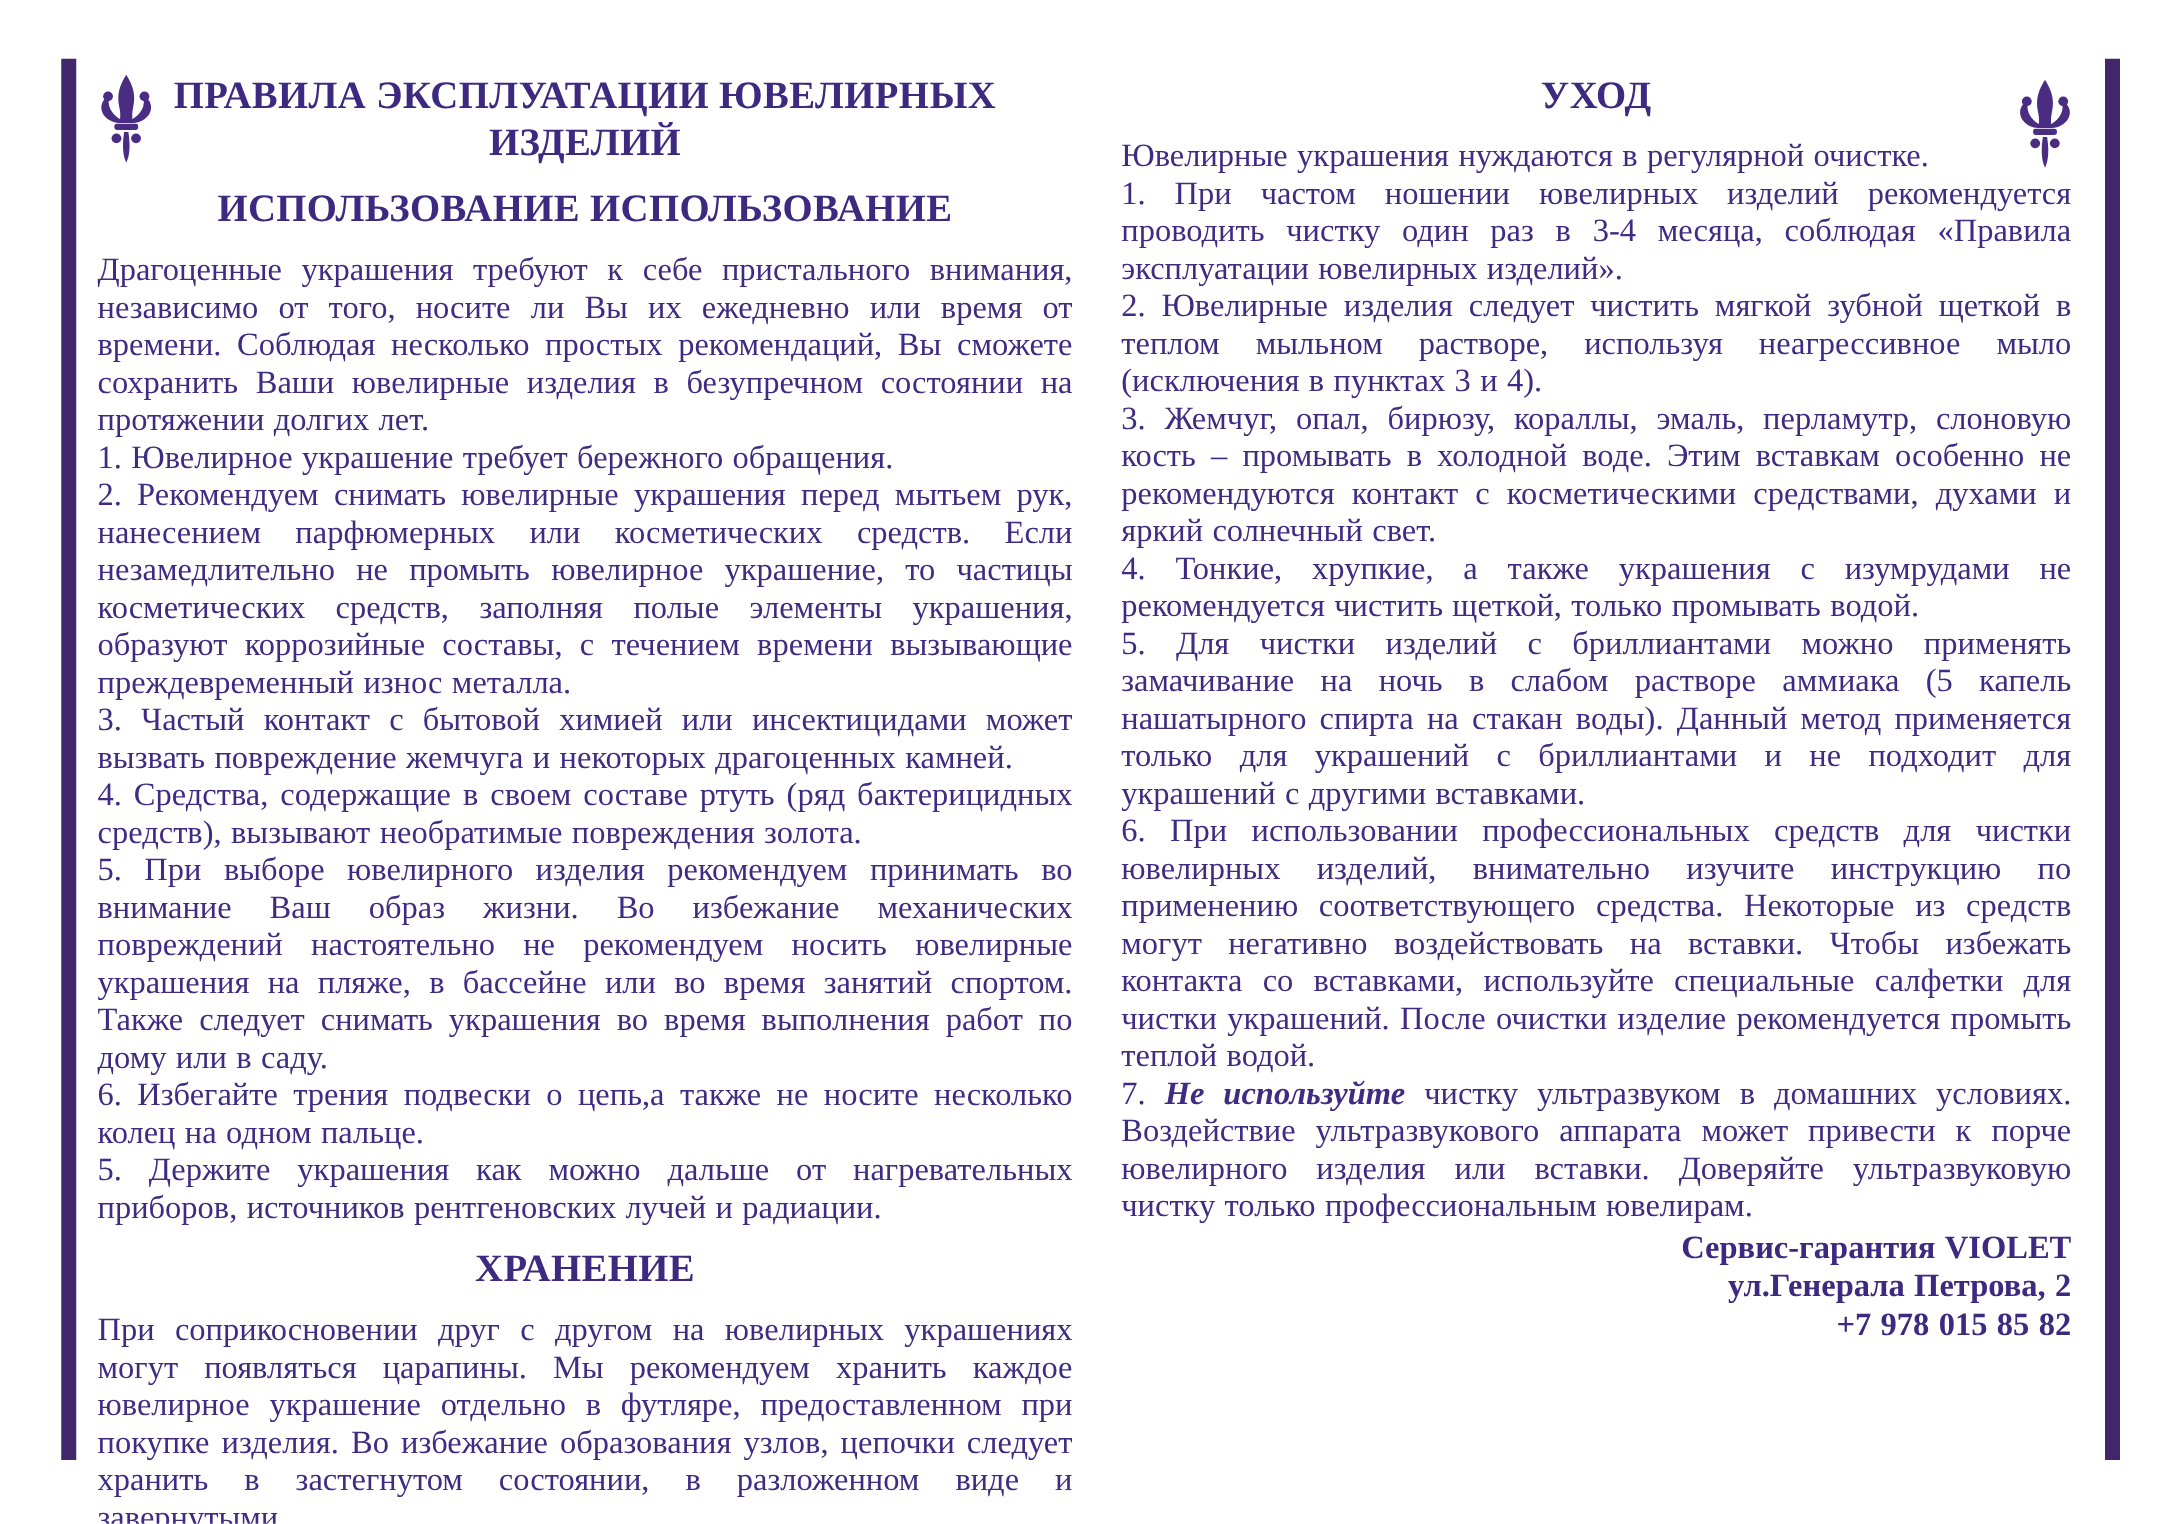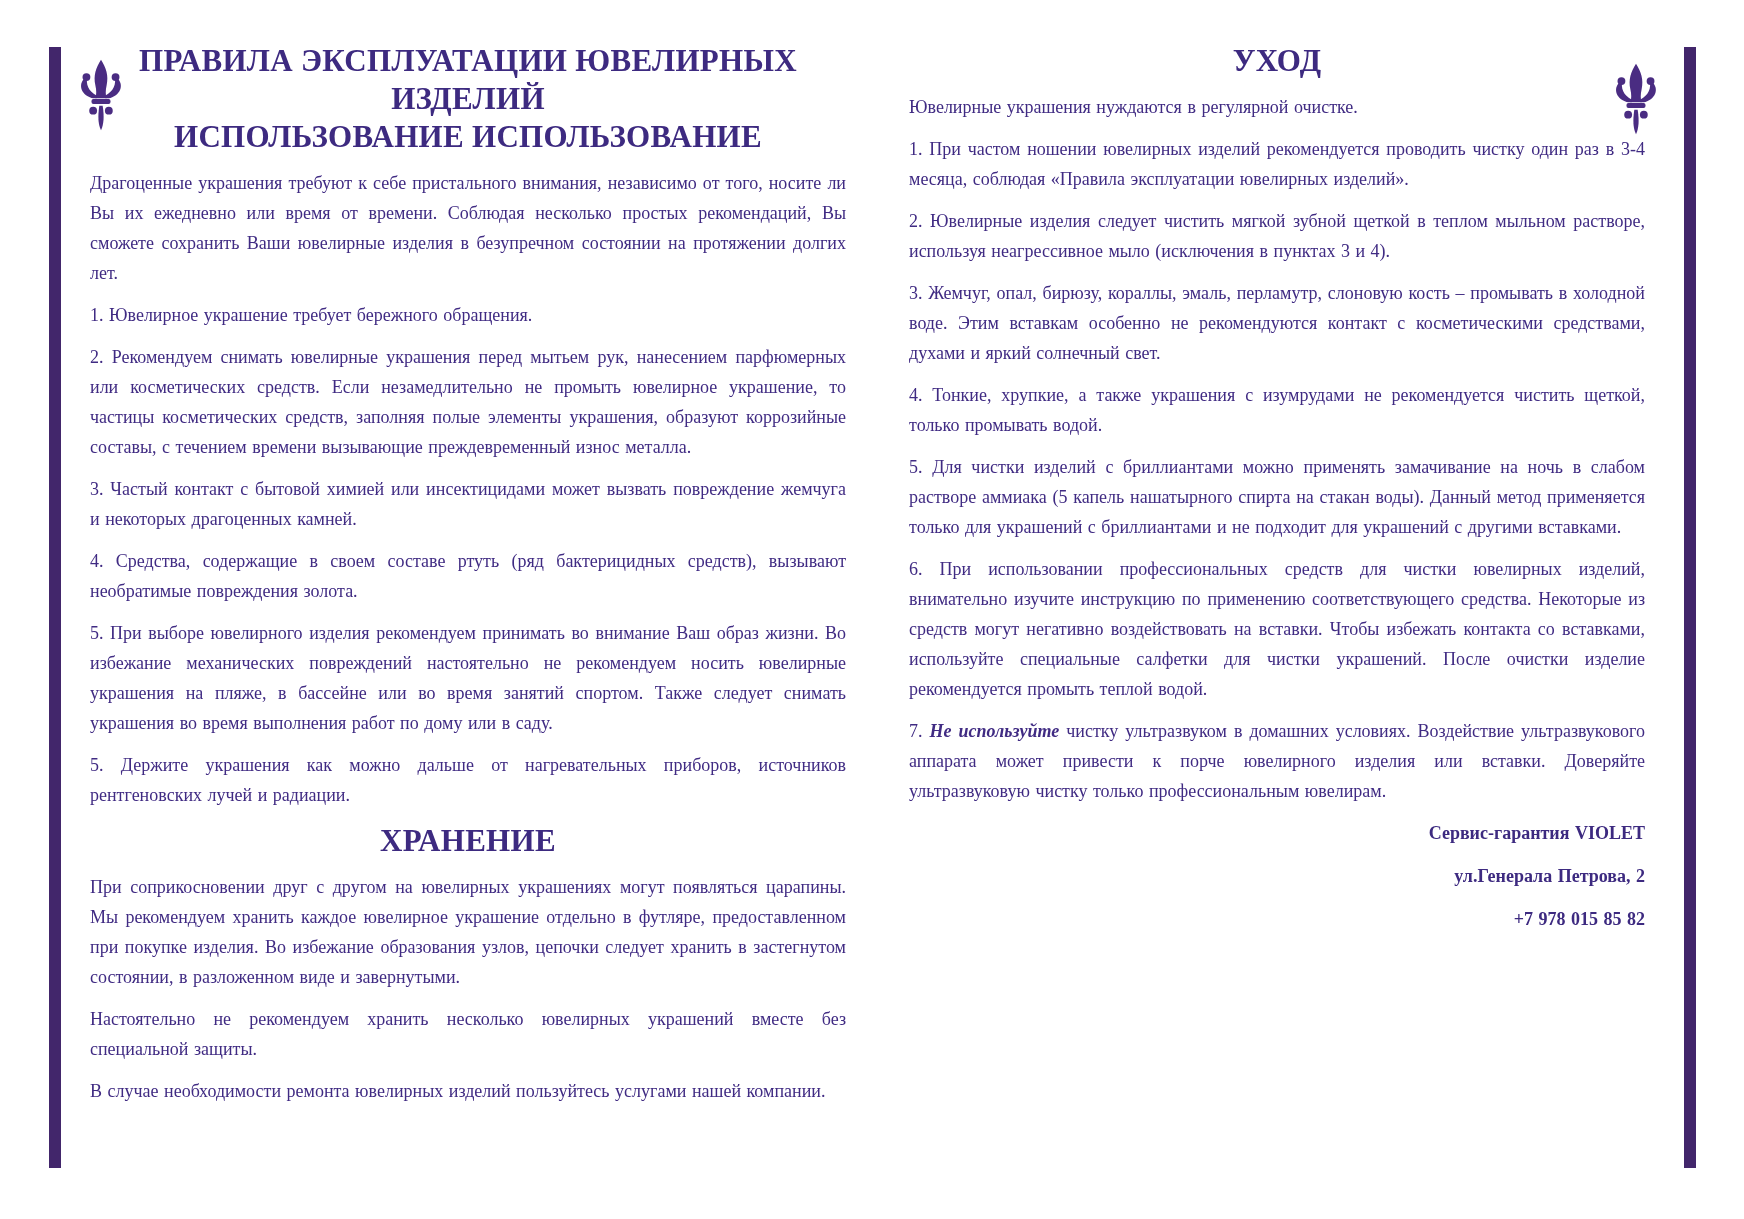--- a/index.html
+++ b/index.html
@@ -14,25 +14,25 @@
   .vbar.left{left:49px;}
   .vbar.right{left:1684px;}
   .fleur{position:absolute;width:56px;height:98px;color:#4a2c82;}
   .fleur.left{left:73px;top:46px;}
   .fleur.right{left:1608px;top:50px;}
   .fleur svg{width:100%;height:100%;display:block;}
   .col{position:absolute;top:42px;}
   .col-left{left:78px;width:780px;}
   .col-right{left:897px;width:760px;}
   h1,h2,h3{
-    margin:0;padding:0;font-size:31px;line-height:38px;font-weight:bold;
+    margin:15px;padding:0;font-size:31px;line-height:38px;font-weight:bold;
     text-align:center;color:#3d2a80;letter-spacing:0.3px;
   }
   p{
-    margin:12px;padding:0;font-size:18px;line-height:30px;
+    margin:0;padding:0;font-size:26px;line-height:30px;
     text-align:justify;text-align-last:left;
   }
   .col-left p, .col-right p{word-spacing:1px;}
   .bi{font-weight:bold;font-style:italic;}
   .footer{margin-top:2px;text-align:right;font-weight:bold;color:#3d2a80;}
   .footer p{text-align:center;text-align-last:right;font-weight:bold;line-height:31px;}
 </style>
 </head>
 <body>
 
@@ -70,20 +70,21 @@
 
   <div class="col col-left">
     <h1>ПРАВИЛА ЭКСПЛУАТАЦИИ ЮВЕЛИРНЫХ ИЗДЕЛИЙ</h1>
     <h2>ИСПОЛЬЗОВАНИЕ ИСПОЛЬЗОВАНИЕ</h2>
     <p>Драгоценные украшения требуют к себе пристального внимания, независимо от того, носите ли Вы их ежедневно или время от времени. Соблюдая несколько простых рекомендаций, Вы сможете сохранить Ваши ювелирные изделия в безупречном состоянии на протяжении долгих лет.</p>
     <p>1. Ювелирное украшение требует бережного обращения.</p>
     <p>2. Рекомендуем снимать ювелирные украшения перед мытьем рук, нанесением парфюмерных или косметических средств. Если незамедлительно не промыть ювелирное украшение, то частицы косметических средств, заполняя полые элементы украшения, образуют коррозийные составы, с течением времени вызывающие преждевременный износ металла.</p>
     <p>3. Частый контакт с бытовой химией или инсектицидами может вызвать повреждение жемчуга и некоторых драгоценных камней.</p>
     <p>4. Средства, содержащие в своем составе ртуть (ряд бактерицидных средств), вызывают необратимые повреждения золота.</p>
     <p>5. При выборе ювелирного изделия рекомендуем принимать во внимание Ваш образ жизни. Во избежание механических повреждений настоятельно не рекомендуем носить ювелирные украшения на пляже, в бассейне или во время занятий спортом. Также следует снимать украшения во время выполнения работ по дому или в саду.</p>
+    <p>6. Избегайте трения подвески о цепь,а также не носите несколько колец на одном пальце.</p>
     <p>5. Держите украшения как можно дальше от нагревательных приборов, источников рентгеновских лучей и радиации.</p>
     <h3>ХРАНЕНИЕ</h3>
     <p>При соприкосновении друг с другом на ювелирных украшениях могут появляться царапины. Мы рекомендуем хранить каждое ювелирное украшение отдельно в футляре, предоставленном при покупке изделия. Во избежание образования узлов, цепочки следует хранить в застегнутом состоянии, в разложенном виде и завернутыми.</p>
     <p>Настоятельно не рекомендуем хранить несколько ювелирных украшений вместе без специальной защиты.</p>
     <p>В случае необходимости ремонта ювелирных изделий пользуйтесь услугами нашей компании.</p>
   </div>
 
   <div class="col col-right">
     <h3>УХОД</h3>
     <p>Ювелирные украшения нуждаются в регулярной очистке.</p>

